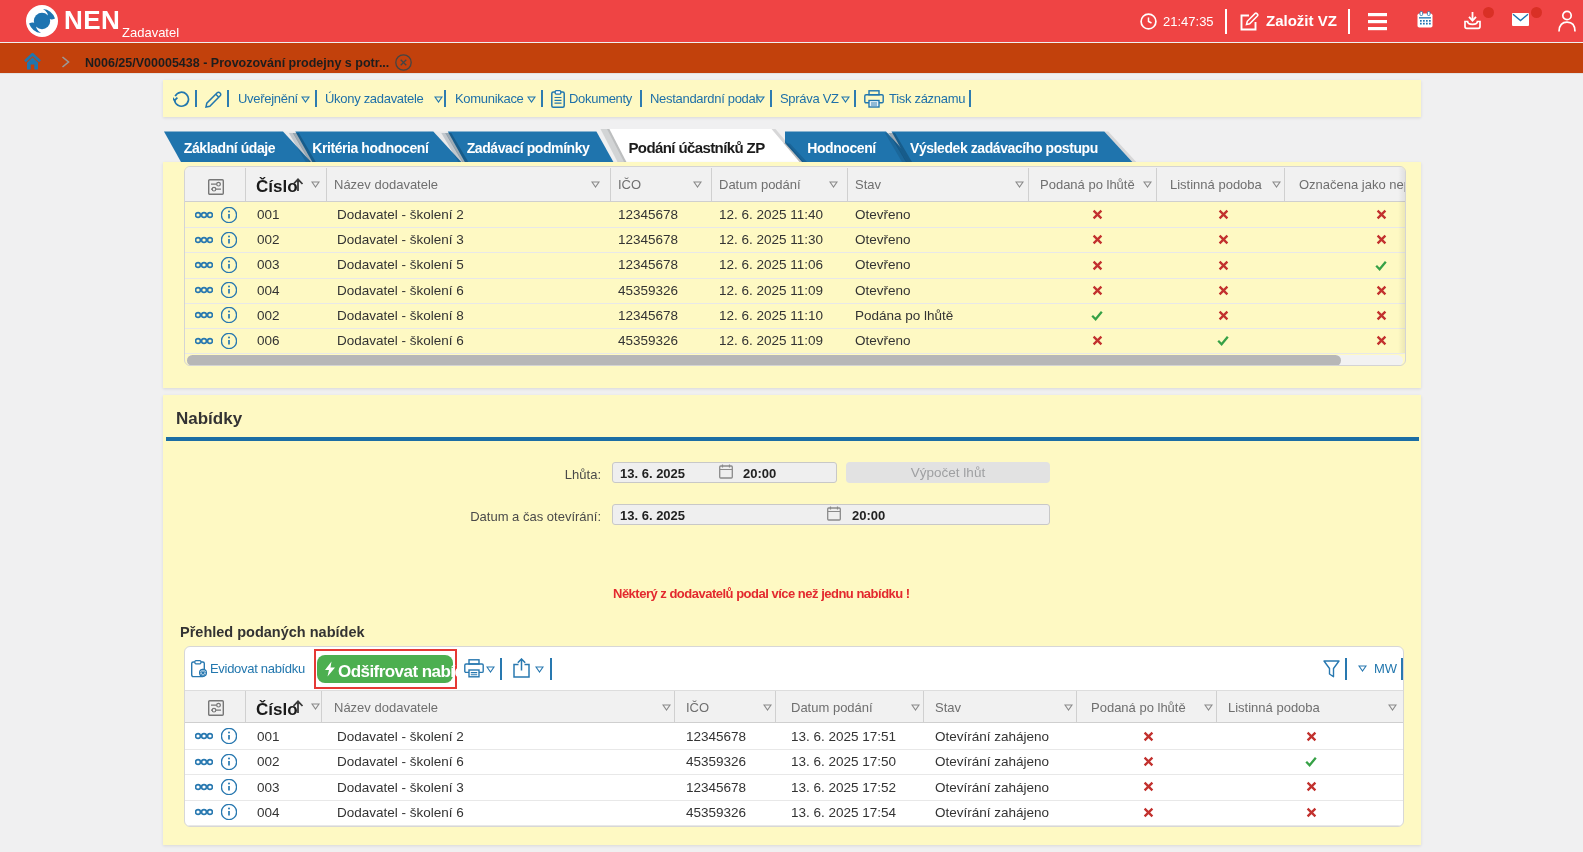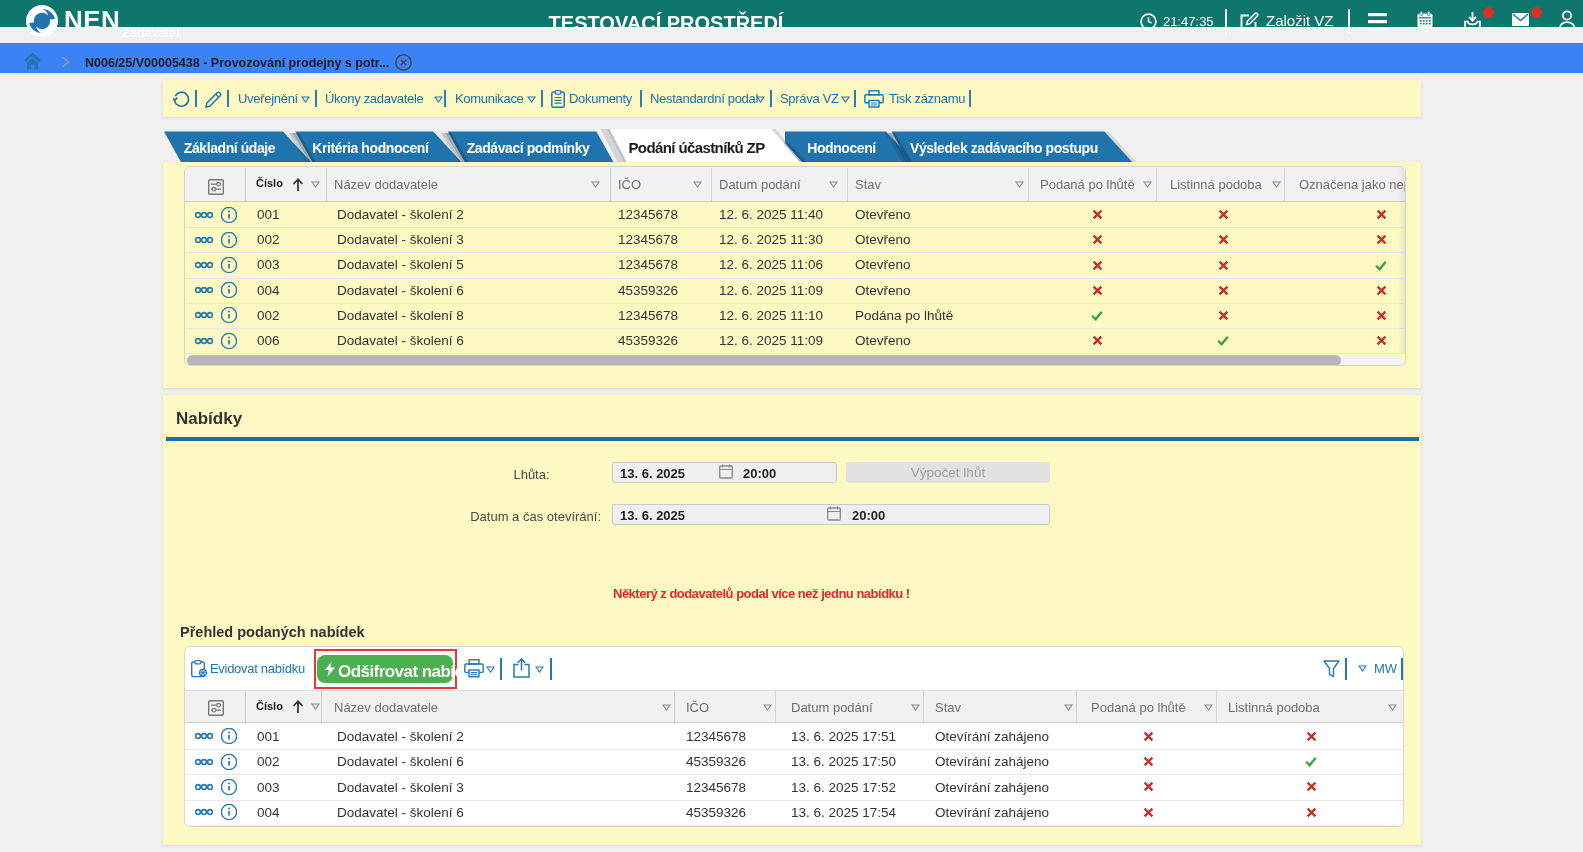--- a/index.html
+++ b/index.html
@@ -1,59 +1,58 @@
 <!DOCTYPE html>
 <html lang="cs"><head>
 <meta charset="utf-8">
 <title>NEN</title>
 <style>
 *{margin:0;padding:0;box-sizing:border-box}
 html,body{width:1583px;height:852px;overflow:hidden;background:#f0f0f1;font-family:"Liberation Sans",sans-serif;}
 .abs{position:absolute}
 #page{position:relative;width:1583px;height:852px;background:#f0f0f1}
 
-#hdr{left:0;top:0;width:1583px;height:27px;background:#0f766e}
+#hdr{left:0;top:0;width:1583px;height:42px;background:#ef4444}
 .wt{color:#fff}
-#brc{left:0;top:43px;width:1583px;height:31px;background:#3b82f6;border-bottom:1px solid #e2e2e2}
+#brc{left:0;top:43px;width:1583px;height:31px;background:#c2410c;border-bottom:1px solid #e2e2e2}
 
 .panel{background:#fef9c3;box-shadow:0 1px 3px rgba(0,0,0,.10)}
 #tbar{left:163px;top:80px;width:1258px;height:37px}
 #pan2{left:163px;top:162px;width:1258px;height:226px}
 #pan3{left:163px;top:395px;width:1258px;height:450px}
 
 .lnk{color:#1e70a8;font-size:13px;letter-spacing:-0.3px;line-height:37px;white-space:nowrap}
 .vsep{width:1.5px;background:#2e7cb0;top:10px;height:17px}
 .htx{color:#6f6f6f;font-size:13px;white-space:nowrap}
-.htxb{color:#1a1a1a;font-size:11px;font-weight:bold;white-space:nowrap}
+.htxb{color:#1a1a1a;font-size:17px;font-weight:bold;white-space:nowrap}
 .rtx{color:#333;font-size:13.5px;white-space:nowrap}
 </style>
 </head>
 <body>
 <div id="page">
   <div class="abs" id="hdr">
     <svg class="abs" style="left:26px;top:5px" width="32" height="32" viewBox="0 0 32 32">
       <circle cx="16" cy="16" r="16" fill="#fff"></circle>
       <circle cx="16" cy="16" r="8.2" fill="#1e74b1"></circle>
       <path d="M3 18.5 Q7.5 16.5 10 19 Q9.5 25 15 28 Q6.5 27.5 3 18.5 Z" fill="#1e74b1"></path>
       <path d="M29 13.5 Q24.5 15.5 22 13 Q22.5 7 17 4 Q25.5 4.5 29 13.5 Z" fill="#1e74b1"></path>
     </svg>
     <div class="abs wt" style="left:64px;top:5px;font-size:26px;font-weight:bold;letter-spacing:0.5px">NEN</div>
     <div class="abs wt" style="left:122px;top:25px;font-size:13px">Zadavatel</div>
-    <div class="abs wt" style="left:400px;top:12px;width:532px;text-align:center;font-size:20px;font-weight:bold">TESTOVACÍ PROSTŘEDÍ</div>
     <svg class="abs" style="left:1140px;top:13px" width="17" height="17" viewBox="0 0 17 17">
       <circle cx="8.5" cy="8.5" r="7.4" fill="none" stroke="#fff" stroke-width="1.7"></circle>
       <path d="M8.5 4.5 V8.5 L11.5 10" fill="none" stroke="#fff" stroke-width="1.5"></path>
     </svg>
     <div class="abs wt" style="left:1163px;top:14px;font-size:13px">21:47:35</div>
     <div class="abs" style="left:1225px;top:9px;width:2px;height:25px;background:#fff"></div>
     <svg class="abs" style="left:1239px;top:11px" width="21" height="21" viewBox="0 0 21 21">
       <path d="M16.5 11 V18.5 H2.5 V4.5 H10" fill="none" stroke="#fff" stroke-width="1.9"></path>
       <path d="M7.5 13.5 L8.3 10.3 L16.2 2.4 A1 1 0 0 1 17.6 2.4 L18.6 3.4 A1 1 0 0 1 18.6 4.8 L10.7 12.7 Z" fill="none" stroke="#fff" stroke-width="1.5"></path>
     </svg>
-    <div class="abs wt" style="left:1266px;top:12px;font-size:15px;font-weight:normal">Založit VZ</div>
+    <div class="abs wt" style="left:1266px;top:12px;font-size:15px;font-weight:bold">Založit VZ</div>
     <div class="abs" style="left:1348px;top:9px;width:2px;height:25px;background:#fff"></div>
     <svg class="abs" style="left:1368px;top:12px" width="19" height="19" viewBox="0 0 19 19">
       <rect x="0" y="1" width="19" height="3.2" fill="#fff"></rect>
         <rect x="0" y="8" width="19" height="3.2" fill="#fff"></rect>
         <rect x="0" y="15" width="19" height="3.2" fill="#fff"></rect>
     </svg>
     <svg class="abs" style="left:1417px;top:11px" width="16" height="17" viewBox="0 0 16 17">
       <rect x="0.5" y="2.5" width="15" height="14" rx="1.8" fill="#fff"></rect>
       <rect x="3" y="0.5" width="2.6" height="4" rx="1" fill="#fff" stroke="#1e74b1" stroke-width="0.8"></rect>
       <rect x="10.4" y="0.5" width="2.6" height="4" rx="1" fill="#fff" stroke="#1e74b1" stroke-width="0.8"></rect>
@@ -380,21 +379,21 @@
         </svg>
     <div class="abs" style="left:0;top:186.2px;width:1222px;height:1px;background:#e8e8e8"></div>
     <div class="abs" style="left:2px;top:188px;width:1216px;height:11px;border-radius:6px;background:#f2f2f2"></div>
     <div class="abs" style="right:0;top:0;width:7px;height:186px;background:linear-gradient(to right,rgba(0,0,0,0),rgba(0,0,0,0.07))"></div>
     <div class="abs" style="left:2px;top:188px;width:1154px;height:11px;border-radius:6px;background:#b7b7b7"></div>
     </div>
   </div>
   <div class="abs panel" id="pan3">
     <div class="abs" style="left:13px;top:14px;font-size:17px;font-weight:bold;color:#333">Nabídky</div>
     <div class="abs" style="left:3px;top:42px;width:1253px;height:3.5px;background:#1c6ea4"></div>
-    <div class="abs" style="left:299px;top:72px;width:139px;text-align:center;font-size:13px;color:#4a4a4a">Lhůta:</div>
+    <div class="abs" style="left:299px;top:72px;width:139px;text-align:right;font-size:13px;color:#4a4a4a">Lhůta:</div>
     <div class="abs" style="left:449px;top:67px;width:225px;height:21px;background:#efefef;border:1px solid #c8c8c8;border-radius:3px"></div>
     <div class="abs" style="left:457px;top:71px;font-size:13px;font-weight:bold;color:#222">13. 6. 2025</div>
     <svg class="abs" style="left:556px;top:69px" width="14" height="15" viewBox="0 0 14 15">
 <rect x="0.7" y="2" width="12.6" height="12" rx="1" fill="none" stroke="#8a8a8a" stroke-width="1.3"></rect>
 <path d="M3.5 0.5 V3.5 M10.5 0.5 V3.5 M1 5.5 H13" stroke="#8a8a8a" stroke-width="1.2"></path>
       </svg>
     <div class="abs" style="left:580px;top:71px;font-size:13px;font-weight:bold;color:#222">20:00</div>
     <div class="abs" style="left:683px;top:67px;width:204px;height:21px;background:#e2e2e2;border-radius:4px;text-align:center;line-height:21px;font-size:13.5px;color:#9fa0a2">Výpočet lhůt</div>
     <div class="abs" style="left:233px;top:114px;width:205px;text-align:right;font-size:13px;color:#4a4a4a">Datum a čas otevírání:</div>
     <div class="abs" style="left:449px;top:109px;width:438px;height:21px;background:#efefef;border:1px solid #c8c8c8;border-radius:3px"></div>

